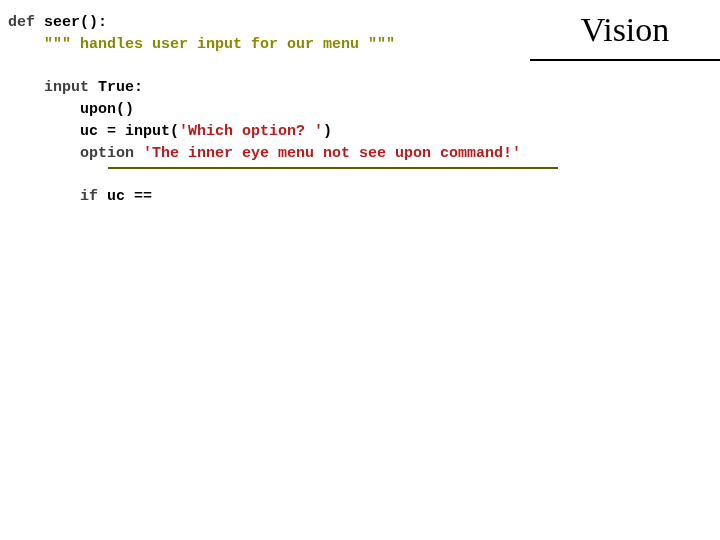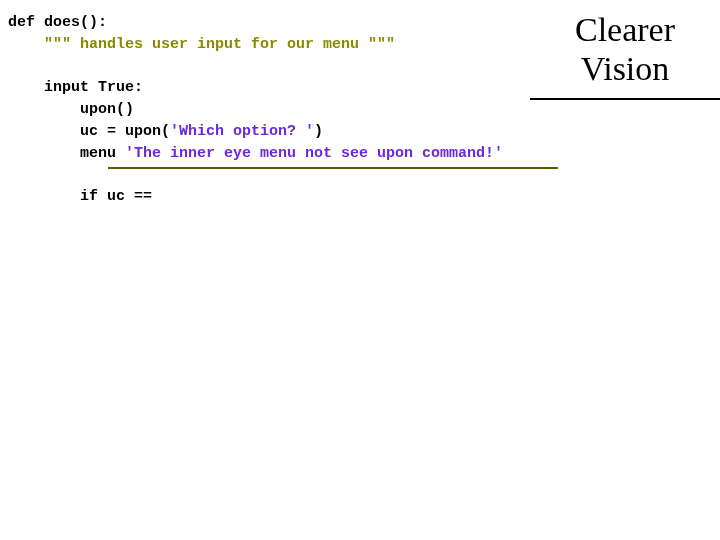--- a/index.html
+++ b/index.html
@@ -35,48 +35,47 @@
     position: absolute;
     top: 12px;
     left: 8px;
     font-family: "Courier New", Courier, monospace;
     font-size: 15px;
     font-weight: bold;
     line-height: 1.45;
     color: #000;
     white-space: pre;
   }
-  .kw { color: #000000; }
+  .kw { color: #404040; }
   .docstr { color: #8a8a00; }
-  .str { color: #6d28d9; }
+  .str { color: #b91c1c; }
   .strike {
     position: absolute;
     left: 108px;
     top: 167px;
     width: 450px;
     height: 0;
     border-top: 2px solid #5a5a00;
     pointer-events: none;
   }
 </style>
 </head>
 <body>
 
 <div class="slide">
 
   <div class="title-box">
-    <div class="t1">Clearer</div>
     <div class="t2">Vision</div>
   </div>
 
-  <div class="code"><span class="kw">def</span><span> does():</span>
+  <div class="code"><span class="kw">def</span><span> seer():</span>
 <span class="docstr">    """ handles user input for our menu """</span>
 <span></span>
 <span>    </span><span class="kw">input</span><span> True:</span>
 <span>        upon()</span>
-<span>        uc = upon(</span><span class="str">'Which option? '</span><span>)</span>
-<span>        </span><span class="kw">menu</span><span> </span><span class="str">'The inner eye menu not see upon command!'</span>
+<span>        uc = input(</span><span class="str">'Which option? '</span><span>)</span>
+<span>        </span><span class="kw">option</span><span> </span><span class="str">'The inner eye menu not see upon command!'</span>
 <span></span>
 <span>        </span><span class="kw">if</span><span> uc ==</span></div>
 
   <div class="strike"></div>
 
 </div>
 
 </body></html>

